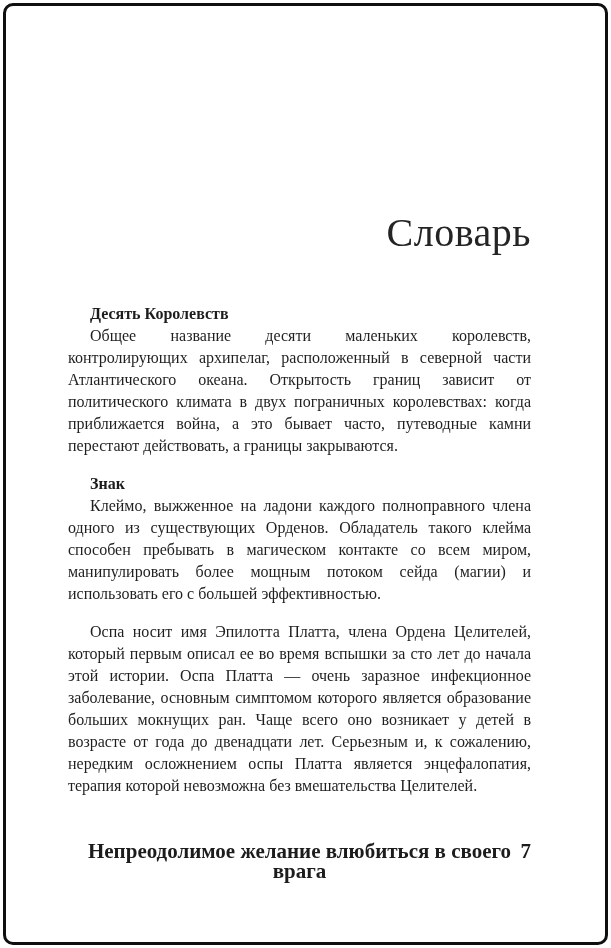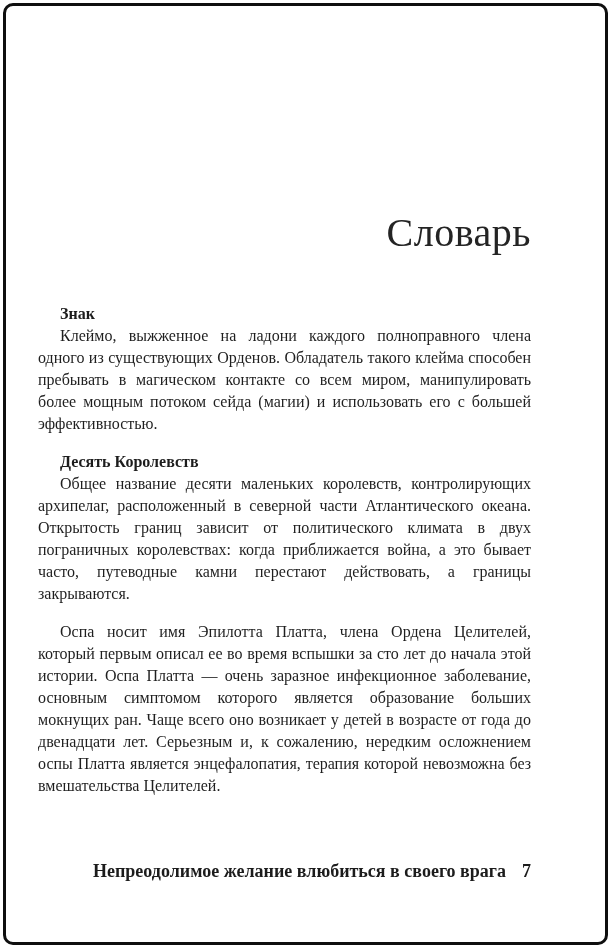--- a/index.html
+++ b/index.html
@@ -17,21 +17,21 @@
   .frame {
     position: absolute;
     inset: 3px;
     border: 3px solid #0f0f0f;
     border-radius: 10px;
     background: #ffffff;
   }
   .page {
     position: absolute;
     inset: 0;
-    padding: 0 74px 0 32px;
+    padding: 0 74px 0 62px;
     color: #1f1f1f;
   }
   .chapter-title {
     margin: 205px 0 48px 0;
     font-weight: normal;
     font-size: 40px;
     line-height: 44px;
     letter-spacing: 0.5px;
     text-align: right;
     color: #242424;
@@ -57,47 +57,47 @@
     text-indent: 22px;
     color: #1f1f1f;
   }
   .page-footer {
     position: absolute;
     left: 62px;
     right: 74px;
     bottom: 61px;
     text-align: center;
     font-weight: bold;
-    font-size: 18px;
+    font-size: 21px;
     line-height: 20px;
     color: #1c1c1c;
   }
   .page-number {
     position: absolute;
     right: 0;
     top: 0;
     font-weight: bold;
   }
 </style>
 </head>
 <body>
 
 <div class="frame">
   <div class="page">
 
     <h1 class="chapter-title">Словарь</h1>
 
     <section class="entry">
-      <div class="term">Знак</div>
-      <p class="definition">Клеймо, выжженное на ладони каждого полноправного члена одного из существующих Орденов. Обладатель такого клейма способен пребывать в магическом контакте со всем миром, манипулировать более мощным потоком сейда (магии) и использовать его с большей эффективностью.</p>
+      <div class="term">Десять Королевств</div>
+      <p class="definition">Общее название десяти маленьких королевств, контролирующих архипелаг, расположенный в северной части Атлантического океана. Открытость границ зависит от политического климата в двух пограничных королевствах: когда приближается война, а это бывает часто, путеводные камни перестают действовать, а границы закрываются.</p>
     </section>
 
     <section class="entry">
-      <div class="term">Десять Королевств</div>
-      <p class="definition">Общее название десяти маленьких королевств, контролирующих архипелаг, расположенный в северной части Атлантического океана. Открытость границ зависит от политического климата в двух пограничных королевствах: когда приближается война, а это бывает часто, путеводные камни перестают действовать, а границы закрываются.</p>
+      <div class="term">Знак</div>
+      <p class="definition">Клеймо, выжженное на ладони каждого полноправного члена одного из существующих Орденов. Обладатель такого клейма способен пребывать в магическом контакте со всем миром, манипулировать более мощным потоком сейда (магии) и использовать его с большей эффективностью.</p>
     </section>
 
     <section class="entry">
       <p class="definition">Оспа носит имя Эпилотта Платта, члена Ордена Целителей, который первым описал ее во время вспышки за сто лет до начала этой истории. Оспа Платта — очень заразное инфекционное заболевание, основным симптомом которого является образование больших мокнущих ран. Чаще всего оно возникает у детей в возрасте от года до двенадцати лет. Серьезным и, к сожалению, нередким осложнением оспы Платта является энцефалопатия, терапия которой невозможна без вмешательства Целителей.</p>
     </section>
 
     <footer class="page-footer">
       <span class="book-title">Непреодолимое желание влюбиться в своего врага</span>
       <span class="page-number">7</span>
     </footer>

